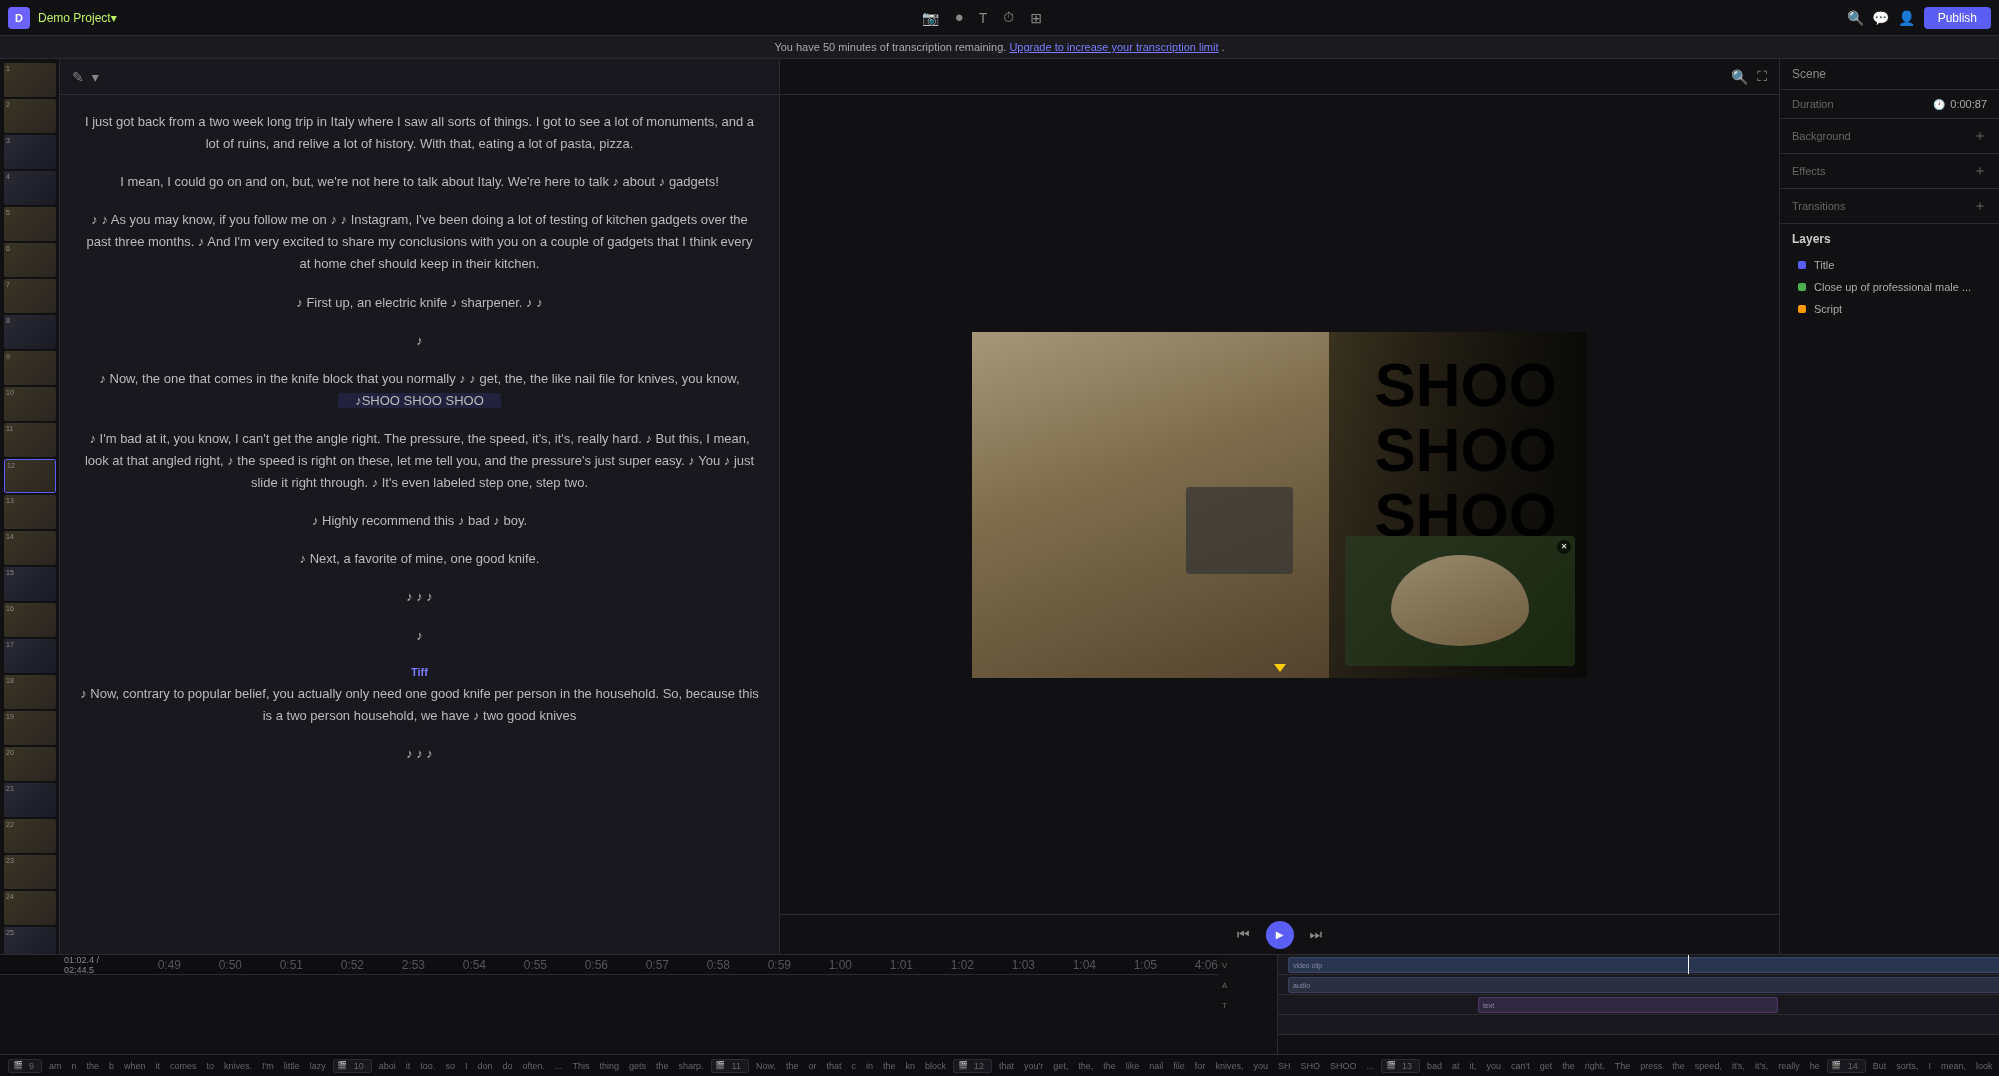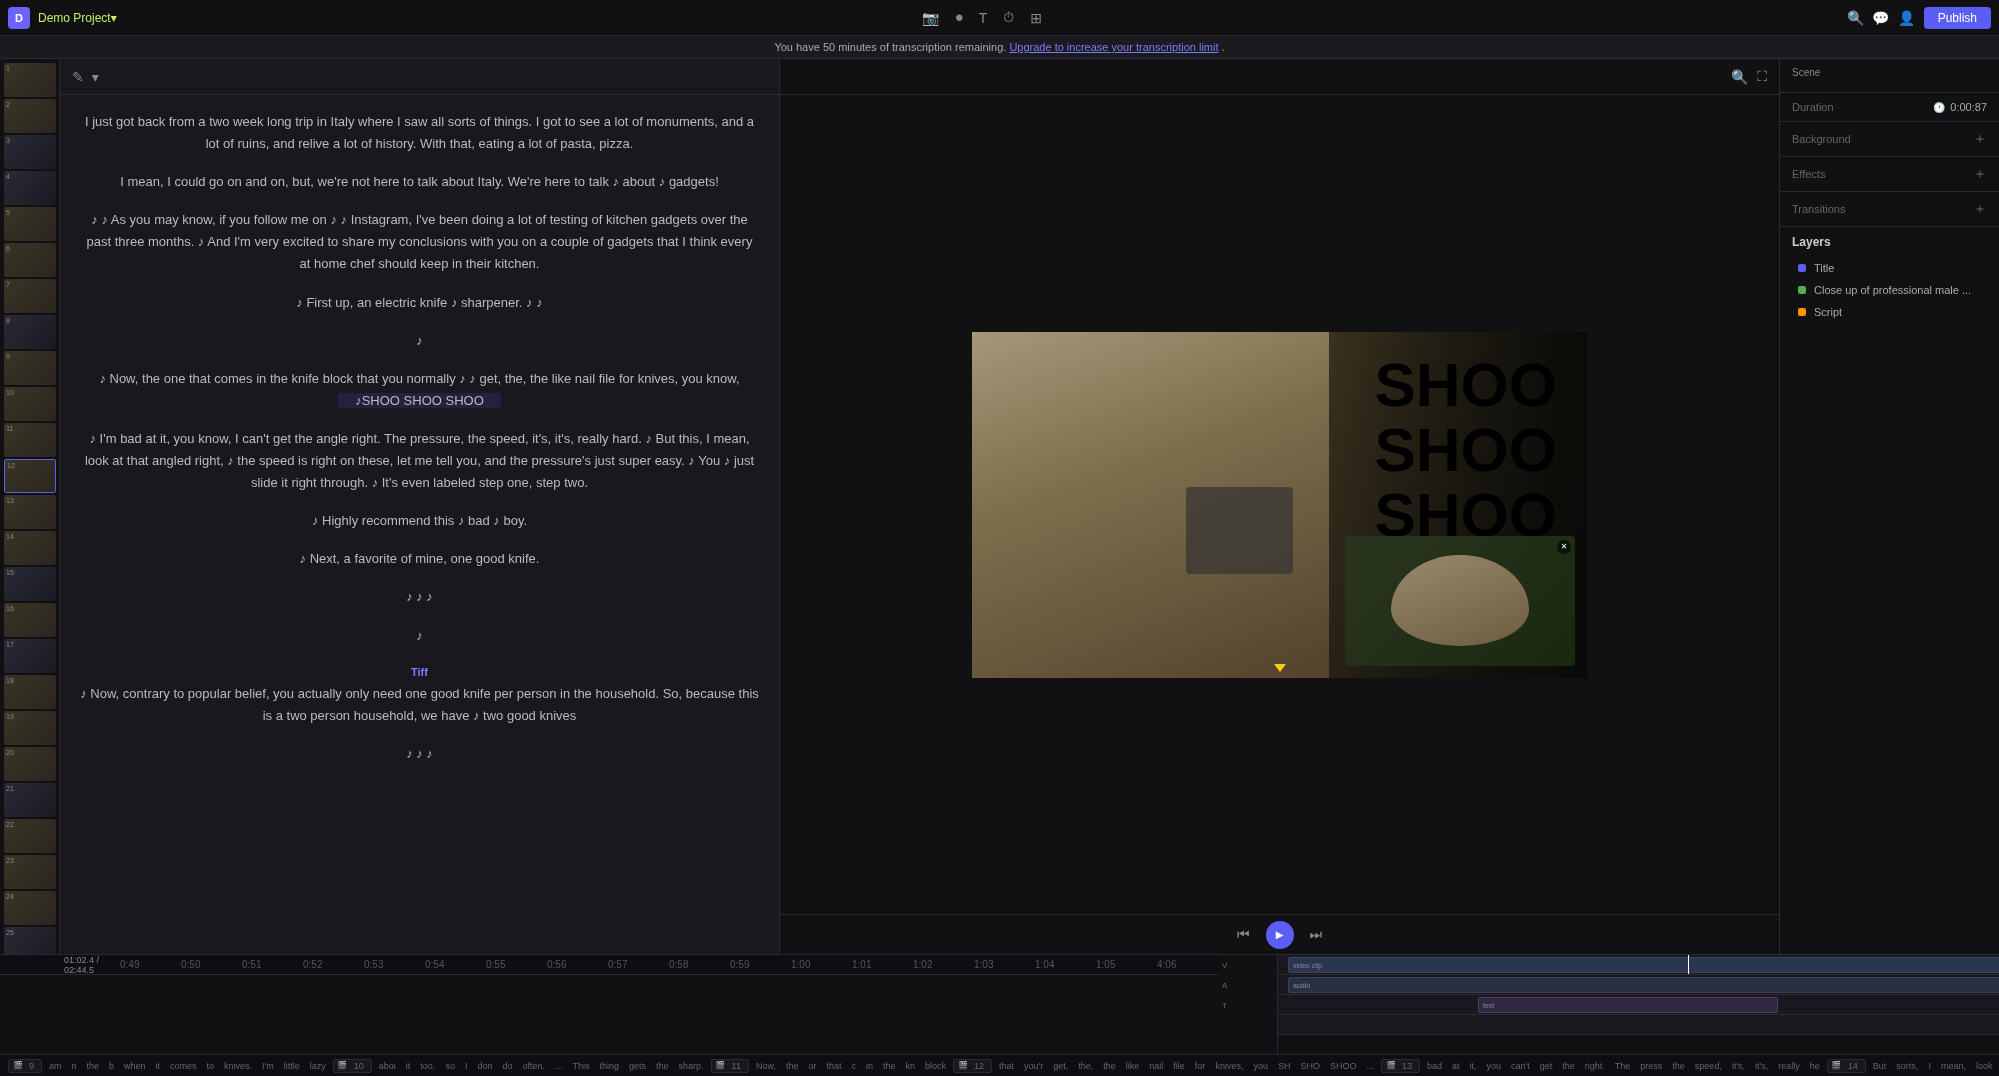--- a/index.html
+++ b/index.html
@@ -284,23 +284,22 @@
       flex-direction: column;
     }
     .right-section {
       border-bottom: 1px solid #2a2a30;
       padding: 8px 12px;
     }
     .right-section-header {
       display: flex;
       align-items: center;
       justify-content: space-between;
-      font-size: 10px;
+      font-size: 12px;
       color: #888;
-      margin-bottom: 6px;
     }
     .right-section-label {
       font-size: 11px;
       color: #666;
     }
     .right-section-value {
       font-size: 11px;
       color: #aaa;
     }
     .layers-section {
@@ -348,25 +347,25 @@
       align-items: center;
       padding: 0 0 0 60px;
       overflow: hidden;
     }
     .ruler-marks {
       display: flex;
       gap: 0;
       flex: 1;
     }
     .ruler-mark {
-      font-size: 10px;
+      font-size: 12px;
       color: #555;
       flex-shrink: 0;
       width: 61px;
-      text-align: left;
+      text-align: right;
     }
     .timeline-content {
       flex: 1;
       display: flex;
       overflow: hidden;
     }
     .timeline-labels {
       width: 60px;
       display: flex;
       flex-direction: column;
@@ -743,21 +742,21 @@
 </div>
 
 <div class="timeline-area">
   <div class="timeline-ruler">
     <div style="width:60px;font-size:9px;color:#888;flex-shrink:0;padding-left:4px;">01:02.4 / 02:44.5</div>
     <div class="ruler-marks">
       <div class="ruler-mark">0:49</div>
       <div class="ruler-mark">0:50</div>
       <div class="ruler-mark">0:51</div>
       <div class="ruler-mark">0:52</div>
-      <div class="ruler-mark">0:53</div>
+      <div class="ruler-mark">2:53</div>
       <div class="ruler-mark">0:54</div>
       <div class="ruler-mark">0:55</div>
       <div class="ruler-mark">0:56</div>
       <div class="ruler-mark">0:57</div>
       <div class="ruler-mark">0:58</div>
       <div class="ruler-mark">0:59</div>
       <div class="ruler-mark">1:00</div>
       <div class="ruler-mark">1:01</div>
       <div class="ruler-mark">1:02</div>
       <div class="ruler-mark">1:03</div>

